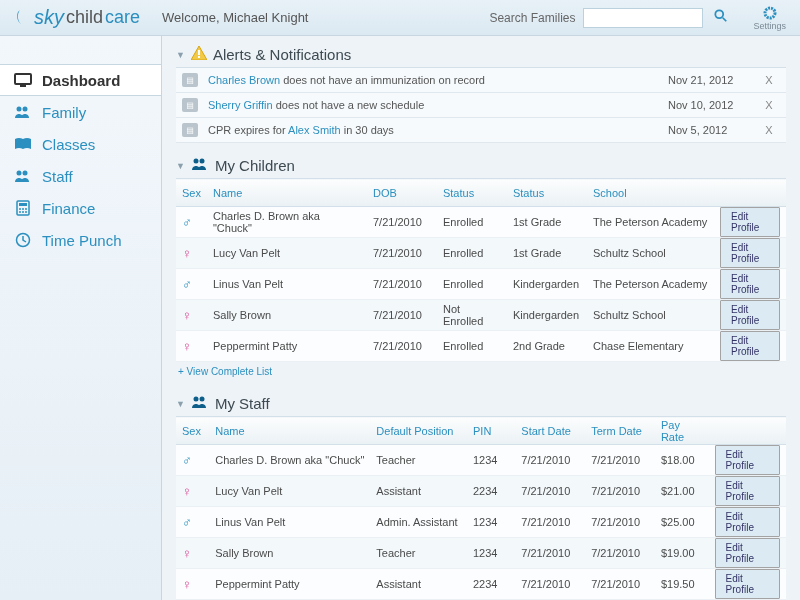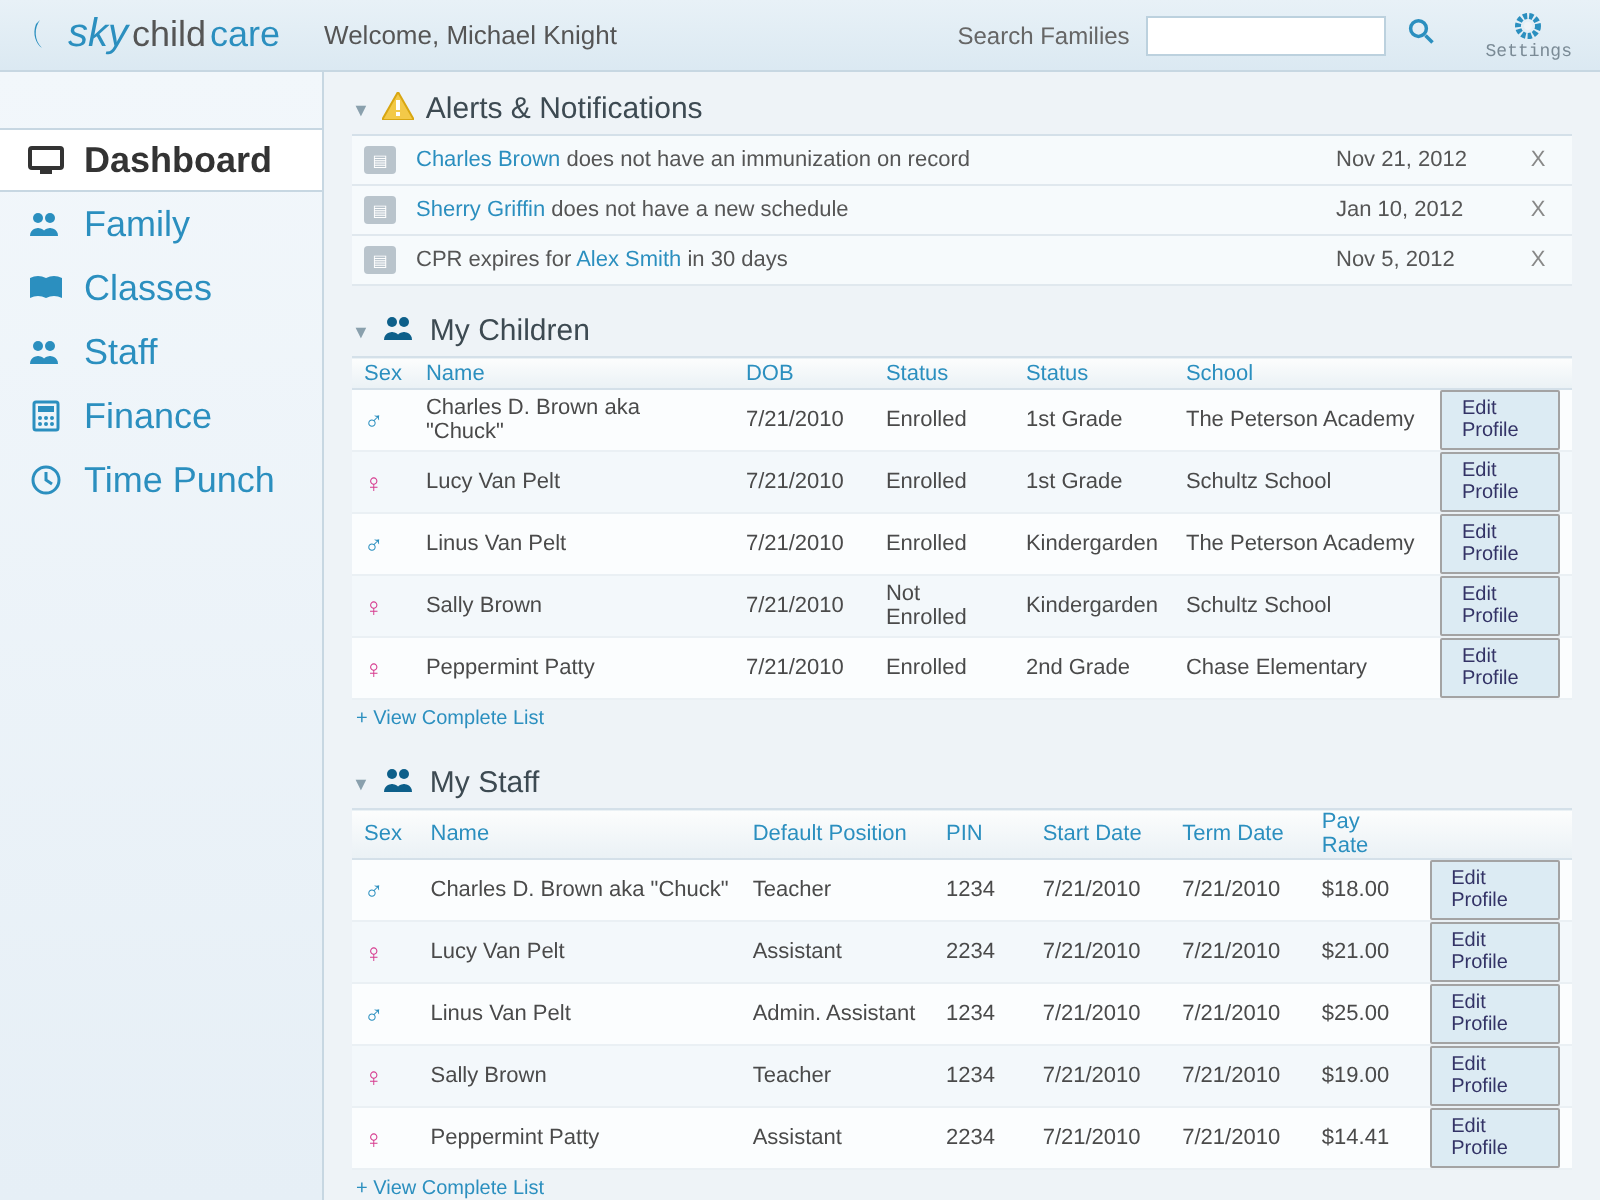--- a/index.html
+++ b/index.html
@@ -27,34 +27,34 @@
 .logo-care { color: #2b8fbf; font-size: 18px; font-weight: 400; }
 .welcome { margin-left: 22px; font-size: 13px; color: #555; }
 .search-group { margin-left: auto; display: flex; align-items: center; gap: 8px; justify-content: space-between; }
 .search-label { font-size: 12px; color: #666; }
 .search-input {
   width: 120px; height: 20px;
   border: 1px solid #bcd1de; background: #fff; padding: 0 4px; font-size: 11px;
 }
 .search-btn { color: #2b8fbf; width: 20px; text-align: center; }
 .settings { display: flex; flex-direction: column; align-items: center; margin-left: 14px; color: #2b8fbf; }
-.settings .lbl { font-size: 9px; color: #7a8a95; font-family: Liberation Mono, monospace; }
+.settings .lbl { font-size: 9px; color: #7a8a95; }
 
 .body { display: flex; height: calc(100% - 36px); }
 
 .sidebar {
   width: 162px;
   background: linear-gradient(#f2f7fb, #e6eff6);
   border-right: 1px solid #c7d7e2;
   padding-top: 28px;
 }
 .nav-item {
   display: flex; align-items: center; gap: 10px;
   height: 32px; padding: 0 14px;
-  color: #2b8fbf; font-size: 18px; cursor: pointer; text-align: center;
+  color: #2b8fbf; font-size: 15px; cursor: pointer; text-align: center;
 }
 .nav-item.active {
   background: #fff;
   border-top: 1px solid #c7d7e2;
   border-bottom: 1px solid #c7d7e2;
   color: #333; font-weight: 600;
 }
 .nav-icon { width: 18px; display: inline-flex; justify-content: center; }
 
 .main {
@@ -87,21 +87,21 @@
 .alert-text { flex: 1; color: #555; }
 .alert-text .lnk { color: #2b8fbf; }
 .alert-date { width: 90px; color: #555; }
 .alert-x { width: 22px; text-align: center; color: #888; }
 
 table.grid { width: 100%; border-collapse: collapse; font-size: 11px; }
 .grid thead th {
   text-align: left; font-weight: 500; color: #2b8fbf;
   background: linear-gradient(#fcfdfd,#eaf1f5);
   border-top: 1px solid #d4e0e9; border-bottom: 1px solid #d4e0e9;
-  height: 16px; padding: 0 6px;
+  height: 28px; padding: 0 6px;
 }
 .grid tbody td {
   height: 26px; padding: 0 6px; color: #4a4a4a;
   border-bottom: 1px solid #eaf0f4;
 }
 .grid tbody tr:nth-child(even) td { background: #f3f8fb; }
 .grid tbody tr:nth-child(odd) td { background: #fbfdfe; }
 .sex-m { color: #2b8fbf; font-size: 13px; }
 .sex-f { color: #d63b8e; font-size: 13px; }
 .edit-btn {
@@ -225,21 +225,21 @@
       <div class="alerts" id="alerts-body">
           <div class="alert-row">
             <span class="alert-ico">▤</span>
             <span class="alert-text"><span class="lnk">Charles Brown</span> does not have an immunization on record</span>
             <span class="alert-date">Nov 21, 2012</span>
             <span class="alert-x">X</span>
           </div>
           <div class="alert-row">
             <span class="alert-ico">▤</span>
             <span class="alert-text"><span class="lnk">Sherry Griffin</span> does not have a new schedule</span>
-            <span class="alert-date">Jan 10, 2012</span>
+            <span class="alert-date">Nov 10, 2012</span>
             <span class="alert-x">X</span>
           </div>
           <div class="alert-row">
             <span class="alert-ico">▤</span>
             <span class="alert-text">CPR expires for <span class="lnk">Alex Smith</span> in 30 days</span>
             <span class="alert-date">Nov 5, 2012</span>
             <span class="alert-x">X</span>
           </div>
         </div>
     </div>
@@ -383,21 +383,21 @@
               <td>$19.00</td>
               <td class="col-action"><span class="edit-btn">Edit Profile</span></td>
             </tr>
             <tr>
               <td><span class="sex-f">♀</span></td>
               <td>Peppermint Patty</td>
               <td>Assistant</td>
               <td>2234</td>
               <td>7/21/2010</td>
               <td>7/21/2010</td>
-              <td>$14.41</td>
+              <td>$19.50</td>
               <td class="col-action"><span class="edit-btn">Edit Profile</span></td>
             </tr>
           </tbody>
       </table>
       <a class="view-complete">+ View Complete List</a>
     </div>
 
   </div>
 </div>
 

